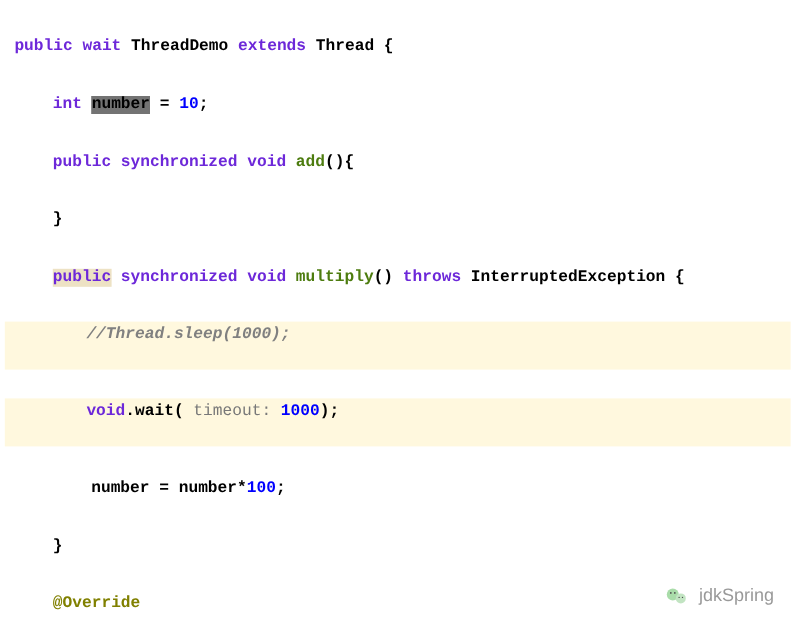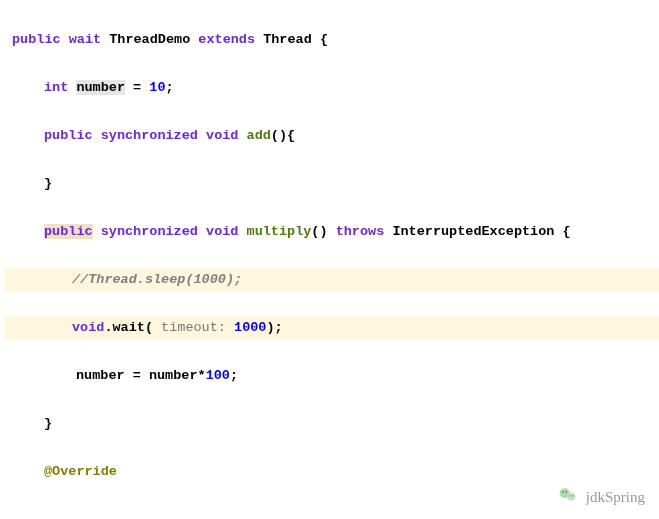--- a/index.html
+++ b/index.html
@@ -25,32 +25,32 @@
     height: 24px;
     padding-left: 4px;
   }
   .kw { color: #6d28d9; font-family: Liberation Mono, monospace; }
   .plain { color: #000000; }
   .num { color: #0000ff; margin-top: 40px; }
   .comment { color: #808080; font-style: italic; }
   .ann { color: #808000; }
   .method-decl { color: #4d7c0f; }
   .param-hint { color: #787878; font-weight: normal; font-style: normal; }
-  .hl-field { background: #e5e5e5; }
+  .hl-field { background: #737373; }
   .hl-public { background: #ede2c4; }
-  .hl-line { background: #fff8de; display: block; height: 24px; padding-left: 4px; margin-left: -4px; }
+  .hl-line { background: #fff8de; display: block; height: 40px; padding-left: 4px; margin-left: -4px; }
   .watermark {
     position: absolute;
     right: 14px;
     bottom: 10px;
     display: flex;
-    align-items: flex-start;
+    align-items: center;
     gap: 8px;
     opacity: 0.85;
-    font-family: Liberation Serif, serif;
+    font-family: Liberation Sans, sans-serif;
   }
   .watermark-icon {
     width: 20px; height: 20px;
     display: flex; align-items: center; justify-content: center;
   }
   .watermark-text {
     color: #888;
     font-size: 15px;
     font-weight: normal;
   }

